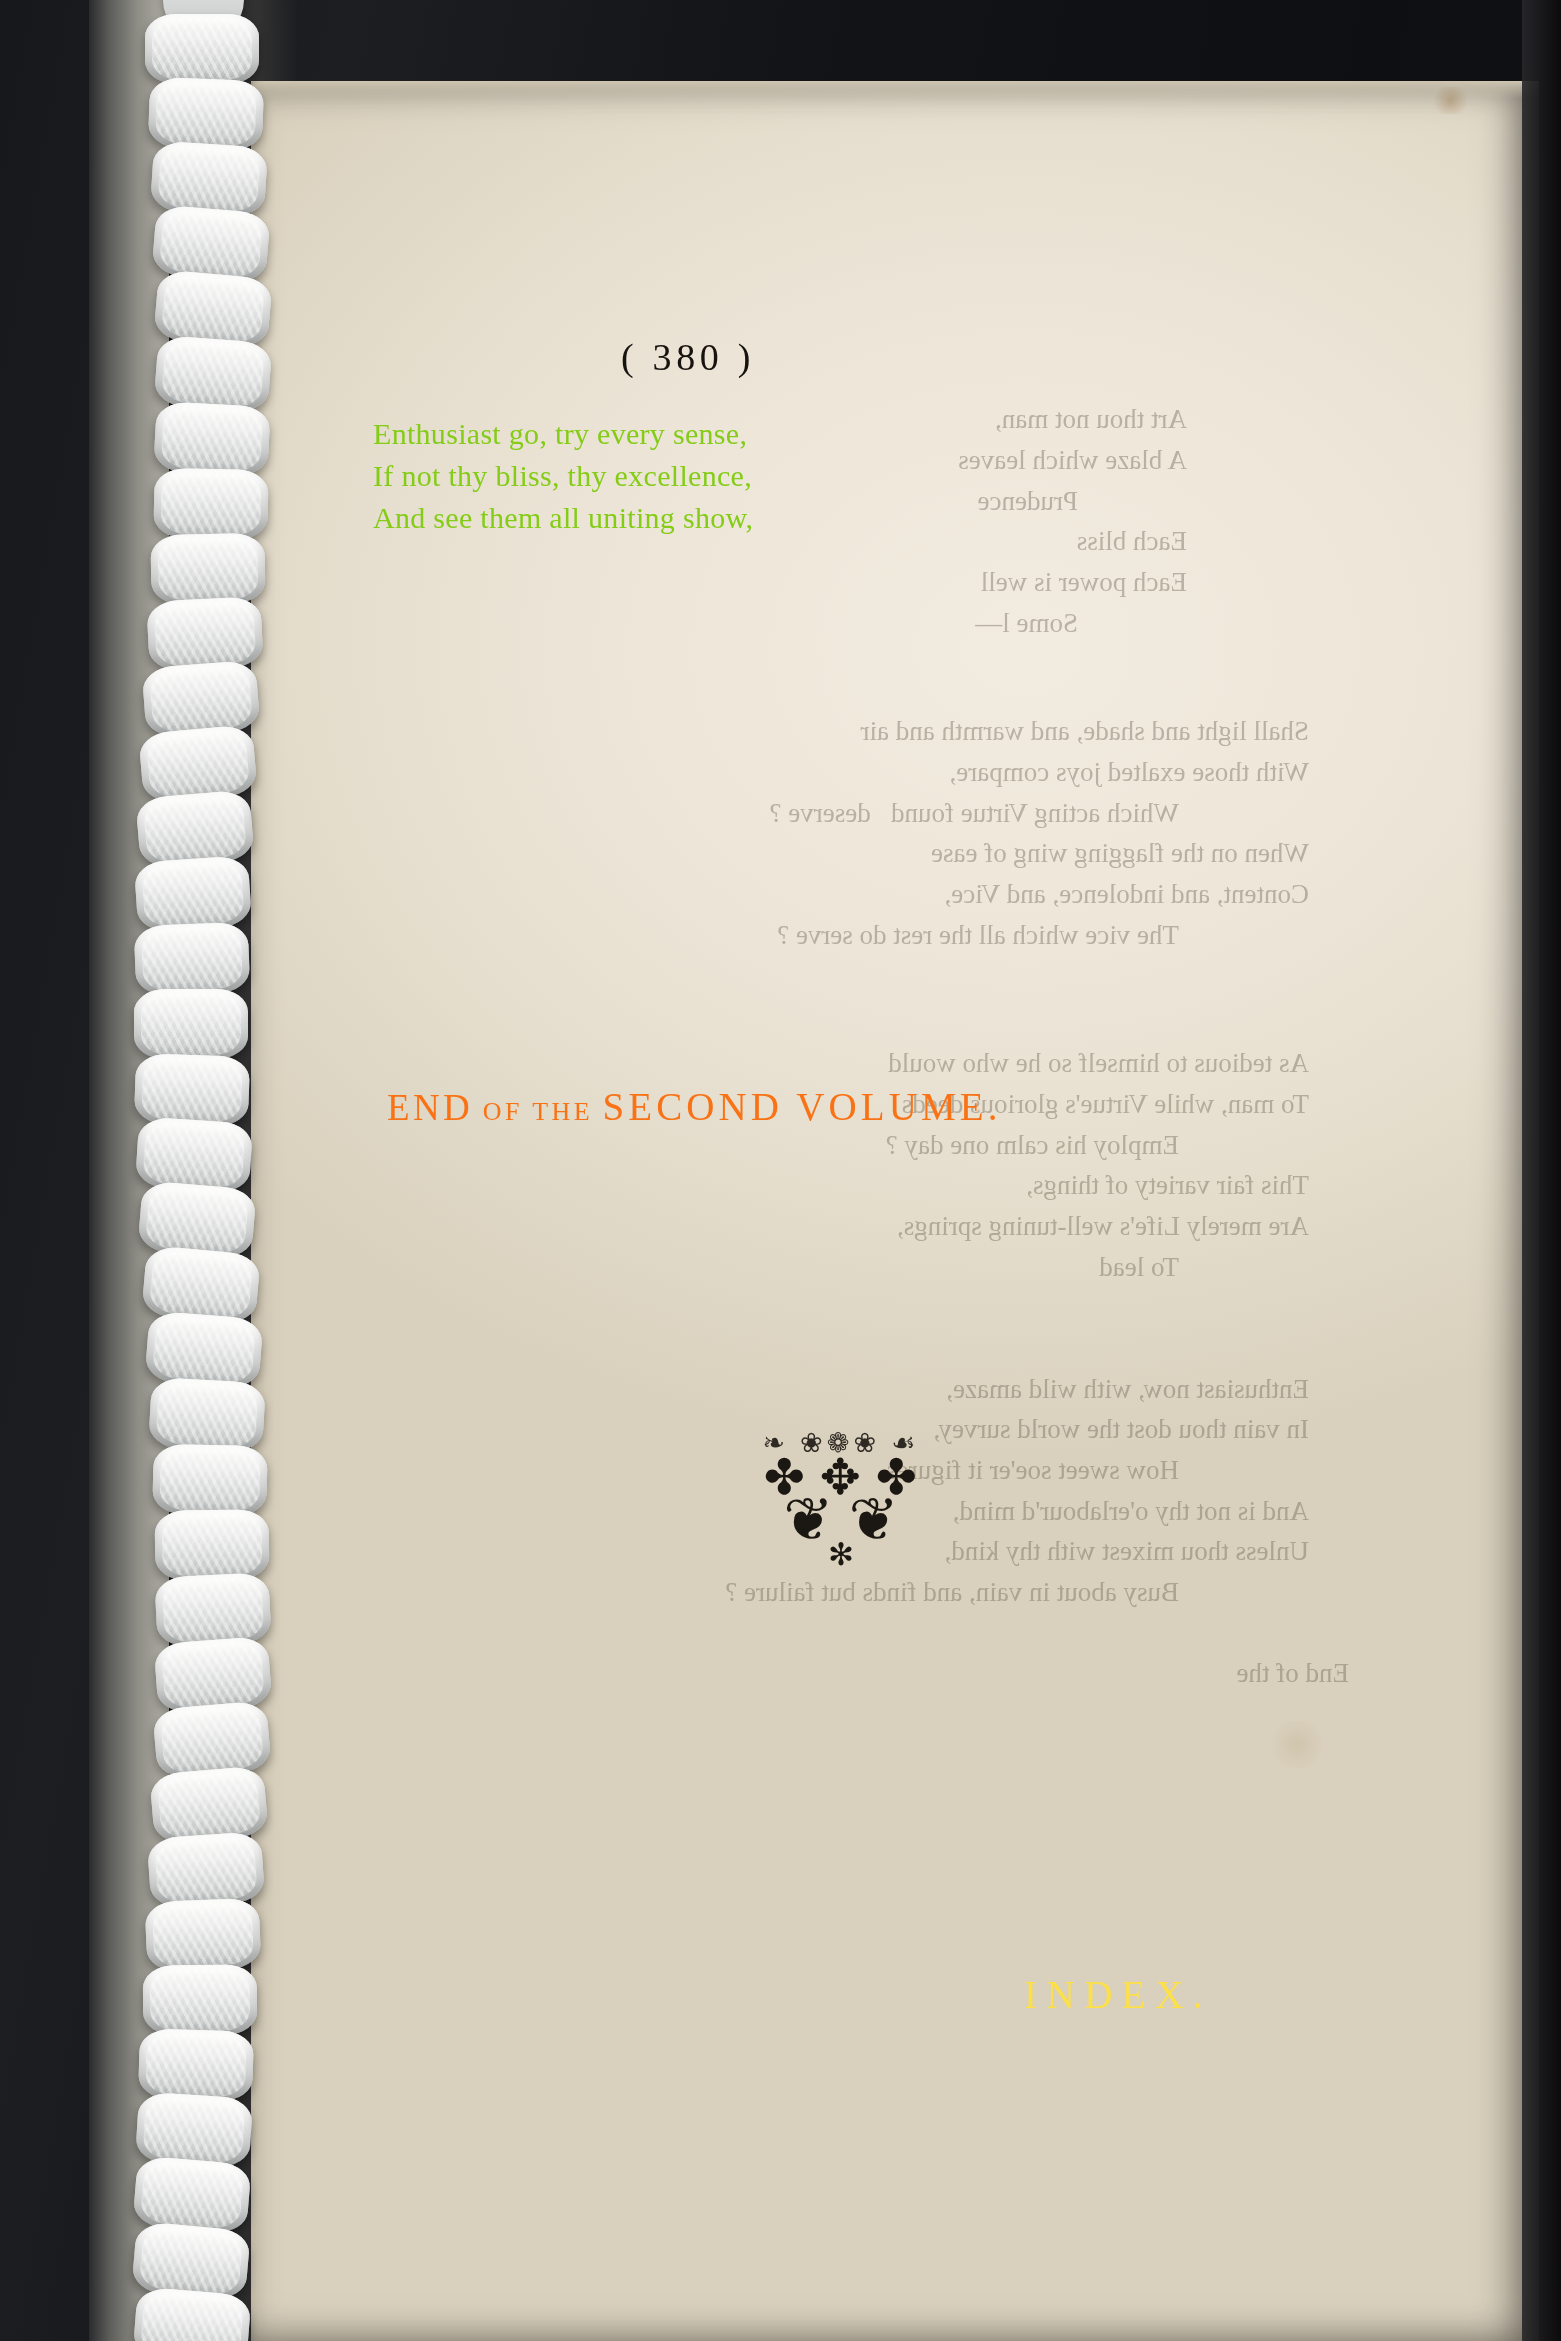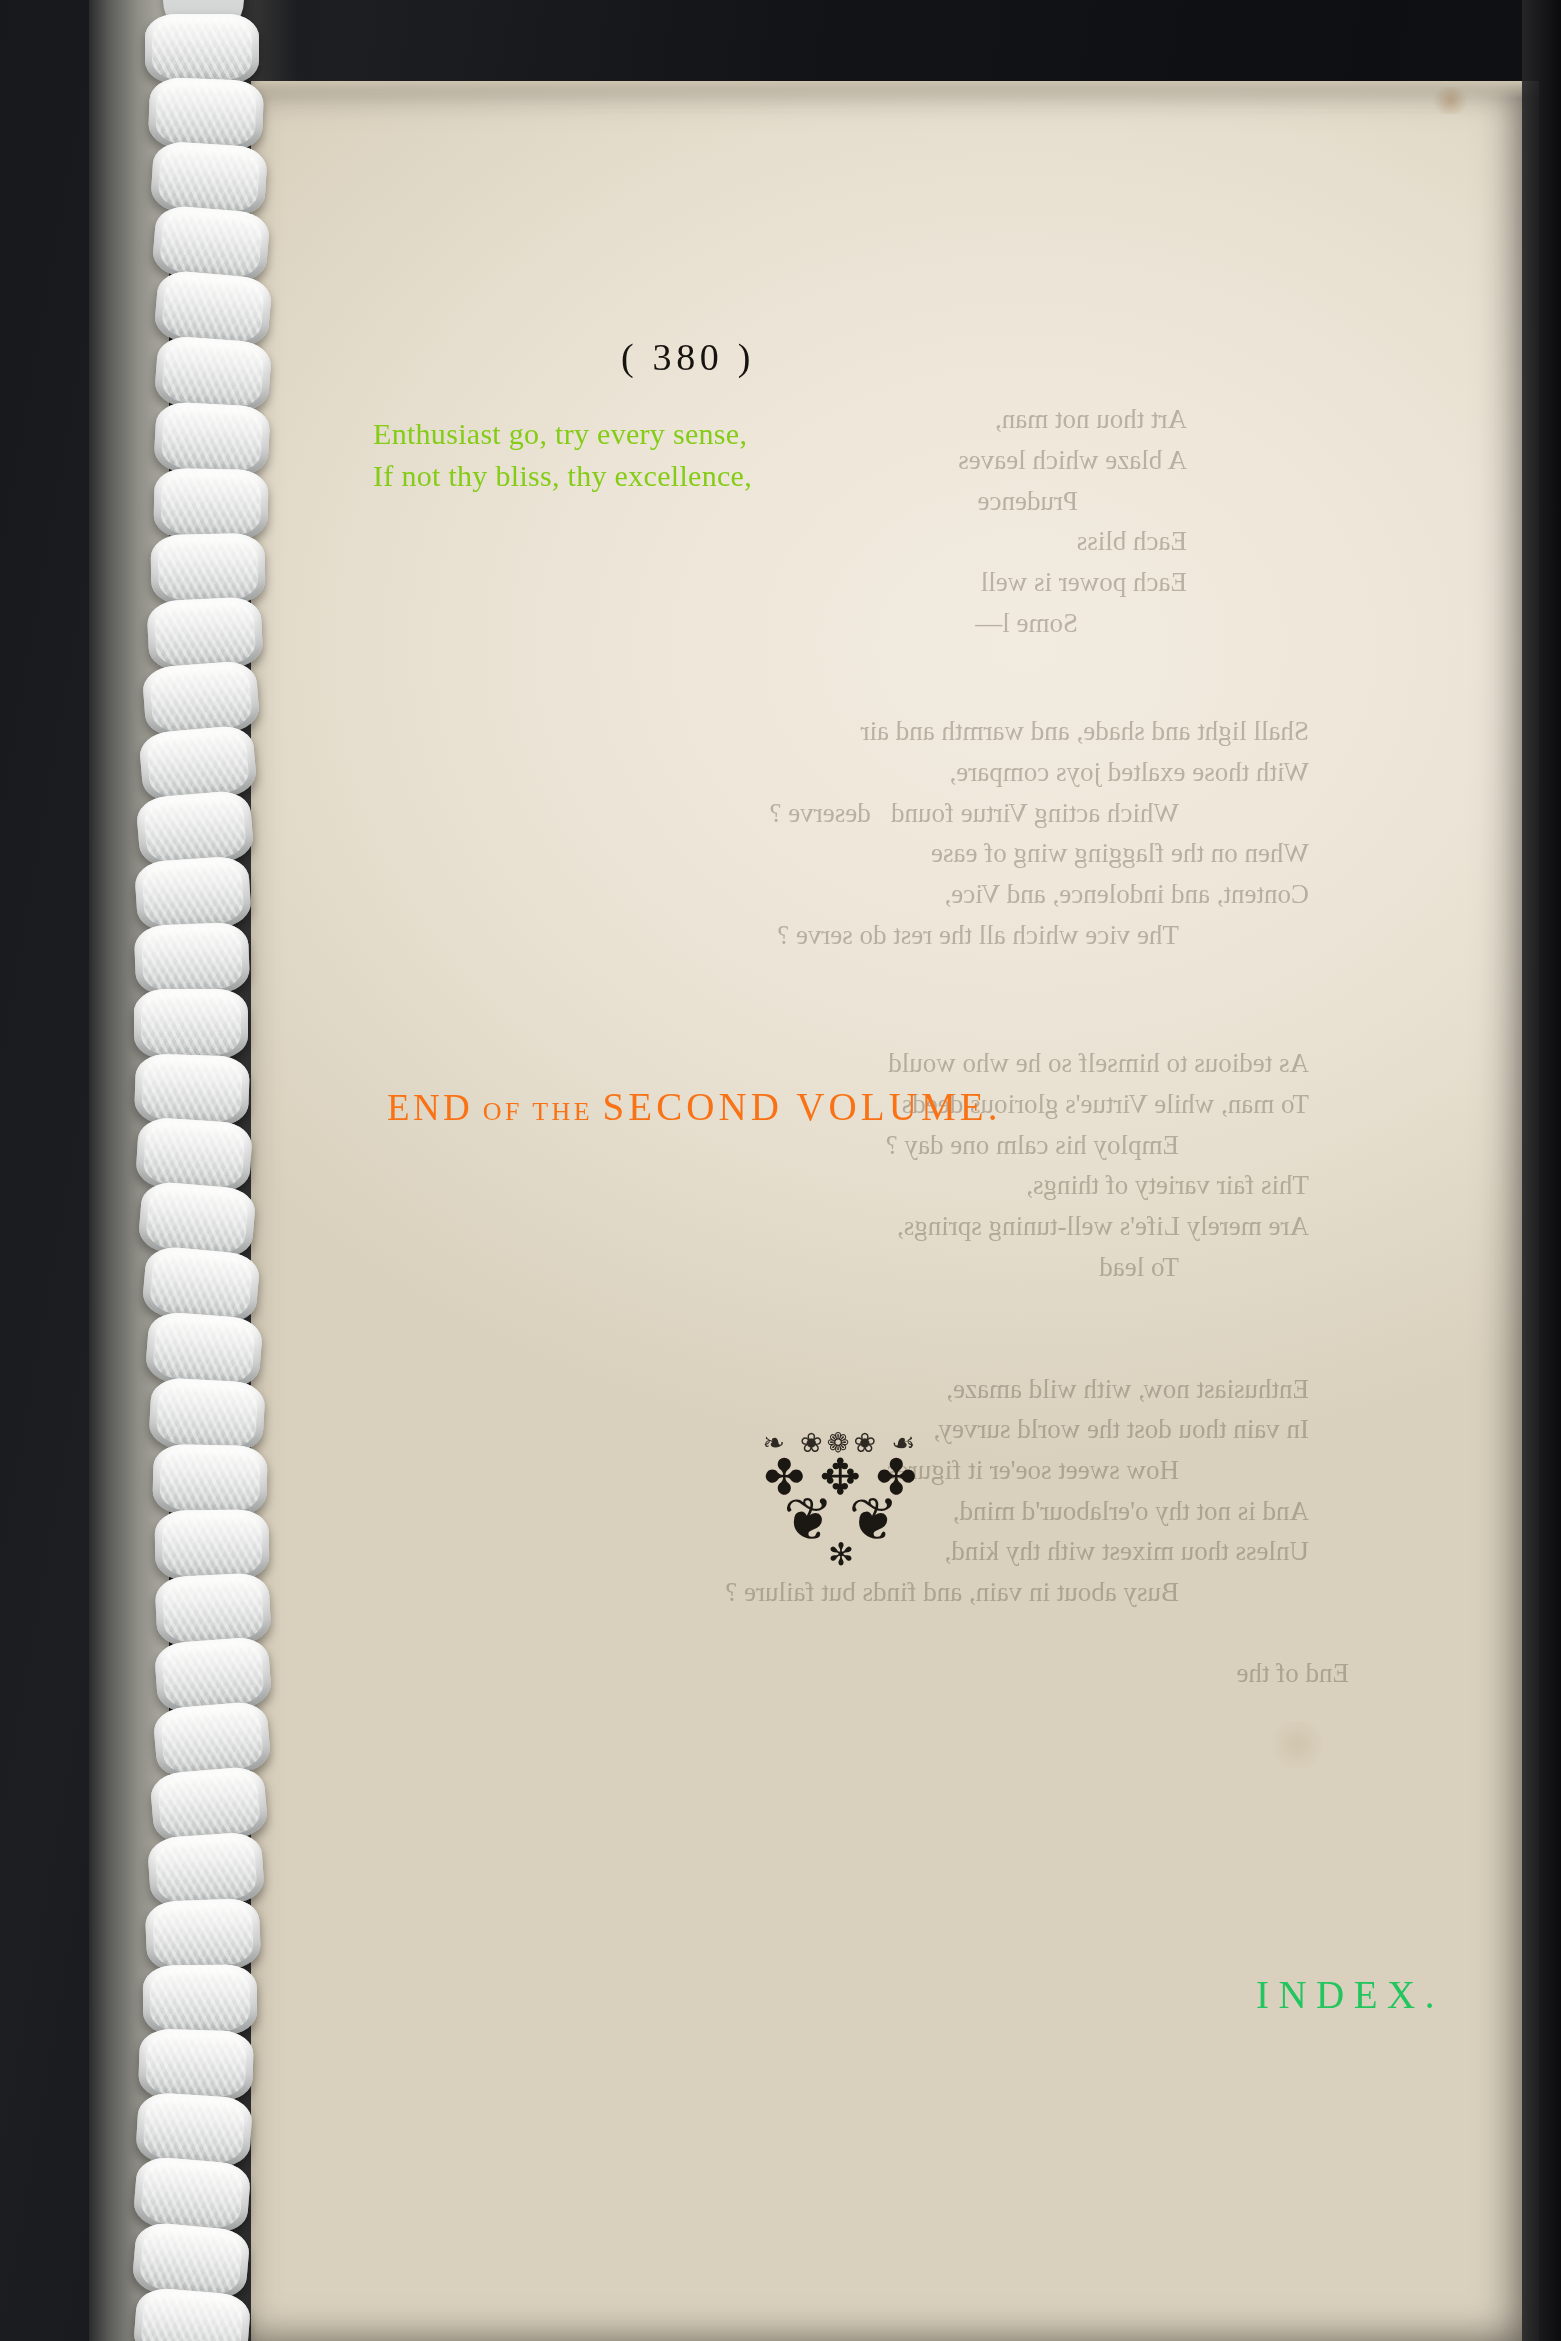--- a/index.html
+++ b/index.html
@@ -227,24 +227,24 @@
   .ornament .orn-row4 {
     font-size: 31px;
     margin-top: -11px;
   }
 
   .index-word {
     position: absolute;
     top: 1891px;
     left: 773px;
     width: 420px;
-    text-align: right;
+    text-align: left;
     font-size: 39px;
     letter-spacing: 9.5px;
-    color: #22c55e;
+    color: #fde047;
   }
 
   
   .showthrough {
     position: absolute;
     left: 251px;
     top: 81px;
     width: 1288px;
     height: 2263px;
     z-index: 2;
@@ -306,20 +306,21 @@
       <div class="st-block" style="top: 1572px; left: 190px;">End of the</div>
     </div>
 
   <div class="text-layer">
 
     <div class="page-number">( 380 )</div>
 
     <div class="verse" id="verse">
         <div class="line">Enthusiast go, try every sense,</div>
         <div class="line">If not thy bliss, thy excellence,</div>
+        <div class="line">And see them all uniting show,</div>
       </div>
 
     <div class="end-line">
       <span class="lead">END</span><span class="small">OF THE</span><span class="big">SECOND VOLUME.</span>
     </div>
 
     <div class="ornament">
       <div class="orn-row1">❧ ❀❁❀ ☙</div>
       <div class="orn-row2">✤ ✥ ✤</div>
       <div class="orn-row3">❦ ❦</div>

